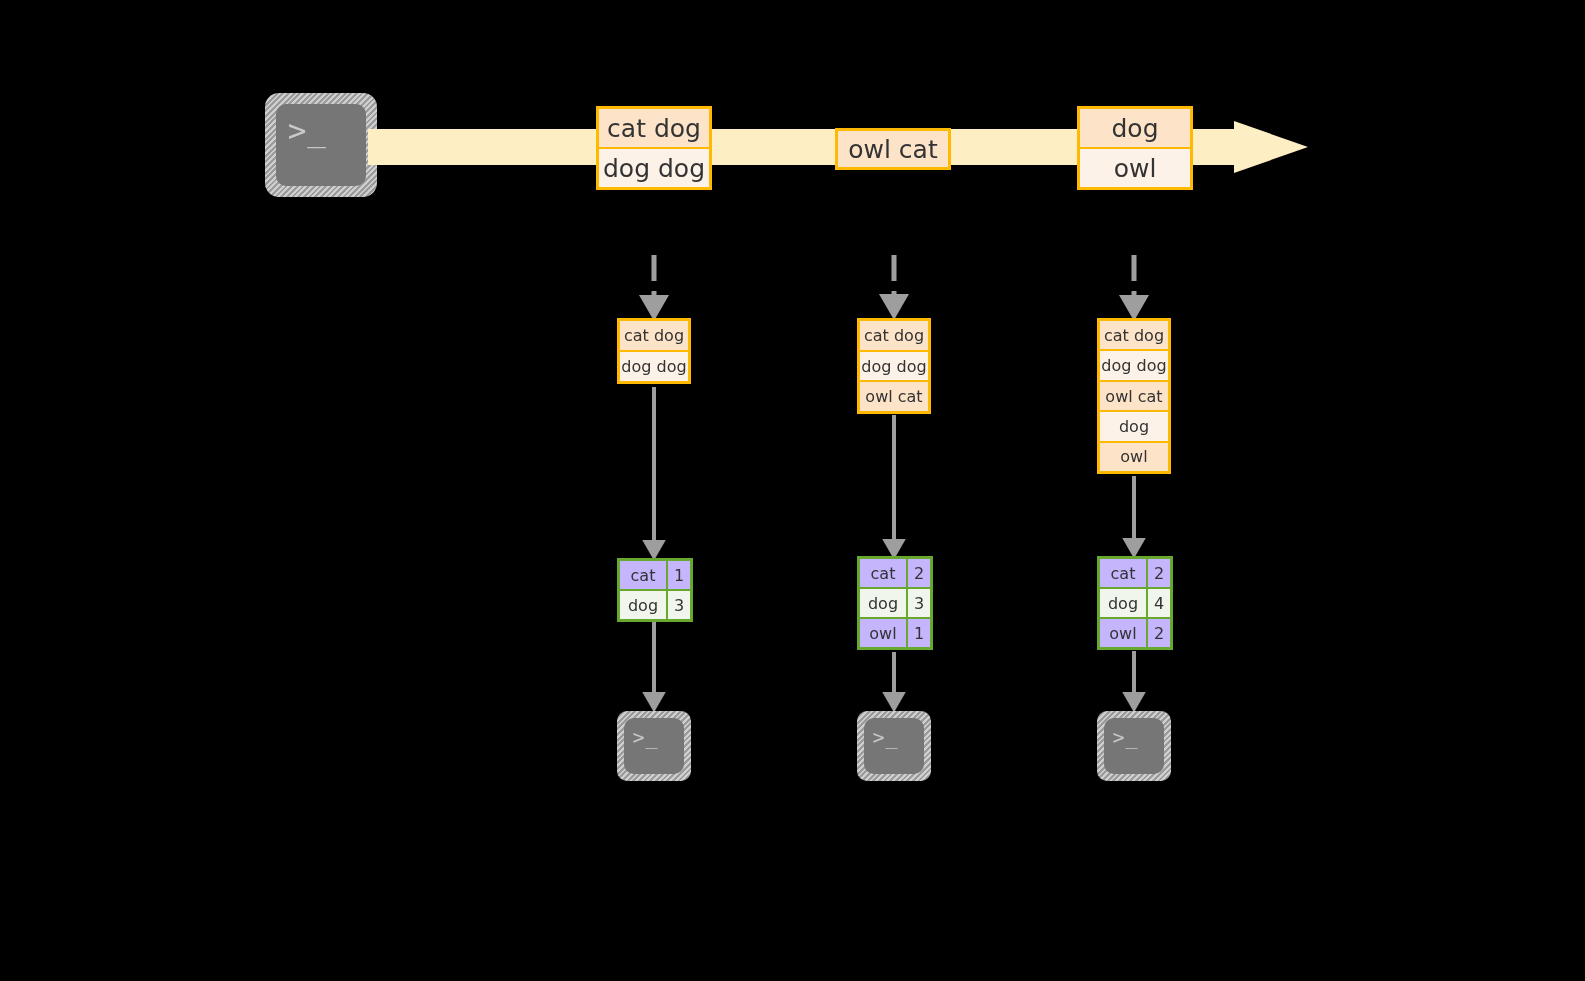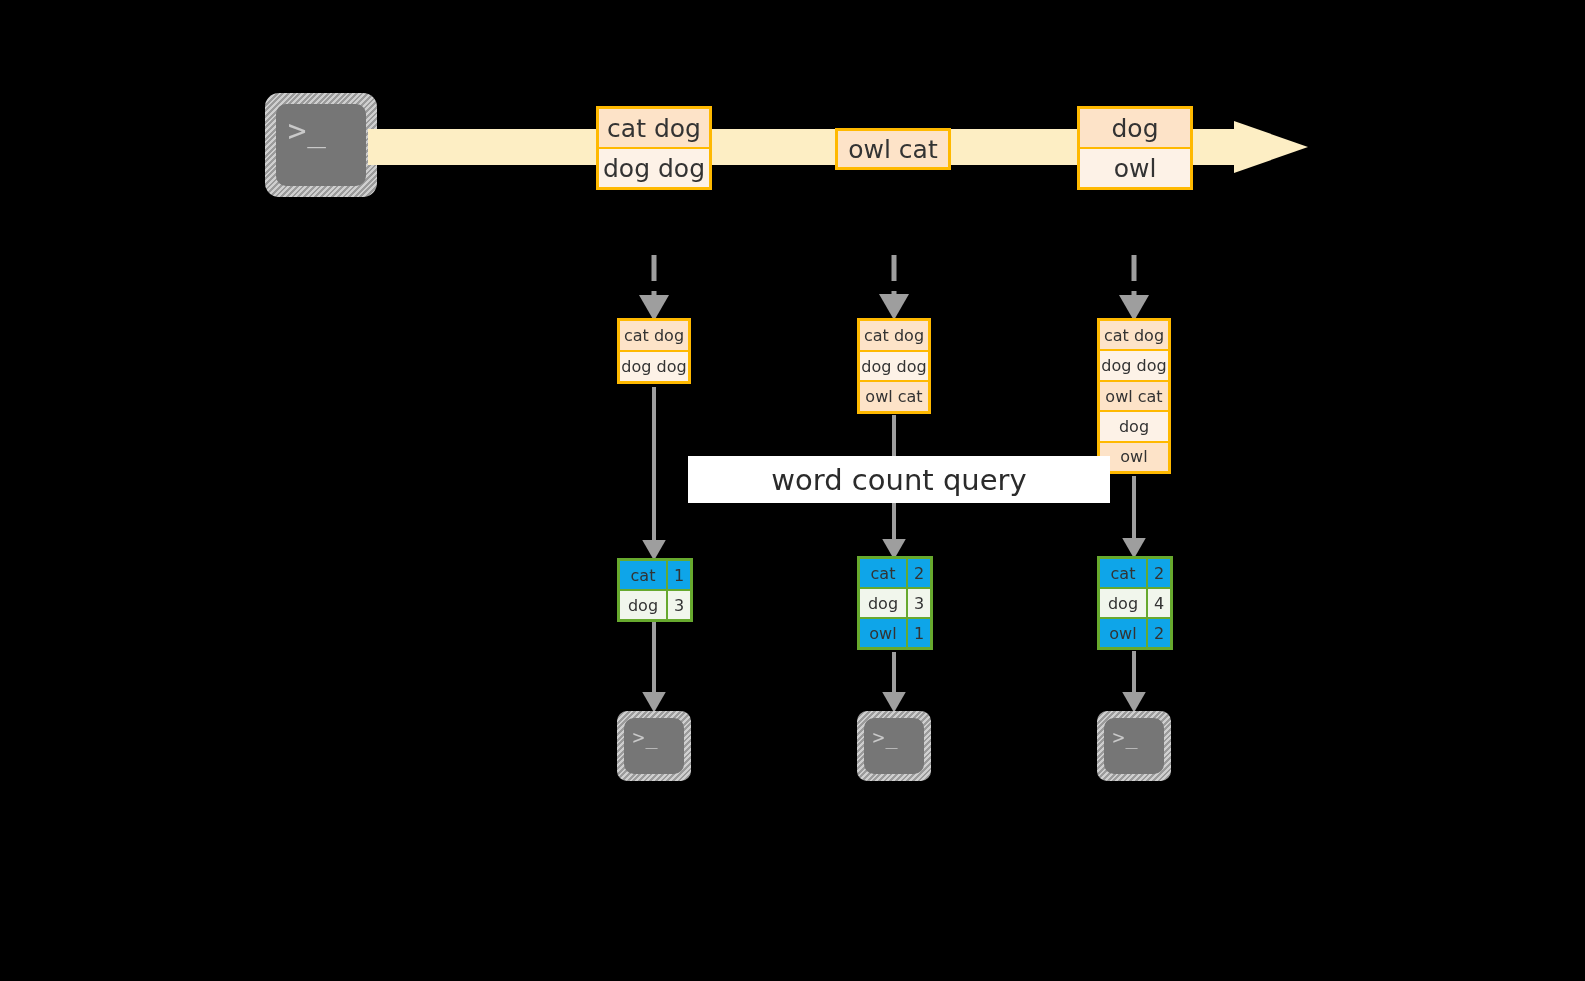--- a/index.html
+++ b/index.html
@@ -127,21 +127,21 @@
     box-sizing: border-box;
     display: flex;
     align-items: center;
     justify-content: center;
     font-size: 16px;
     color: #333333;
     white-space: nowrap;
   }
   .gtable .gcell.word  { width: 46px; }
   .gtable .gcell.count { width: 22px; }
-  .gtable .grow.dark  .gcell { background: #0ea5e9; }
+  .gtable .grow.dark  .gcell { background: #c4b5fd; }
   .gtable .grow.light .gcell { background: #f1f6ec; }
 
   
   svg.connectors {
     position: absolute;
     left: 0;
     top: 0;
     width: 1585px;
     height: 981px;
     overflow: visible;
@@ -228,23 +228,20 @@
   </div>
 
   <div class="obox mid" style="left:1097px; top:318px; width:74px; height:156px;">
     <div class="cell dark">cat dog</div>
     <div class="cell light">dog dog</div>
     <div class="cell dark">owl cat</div>
     <div class="cell light">dog</div>
     <div class="cell dark">owl</div>
   </div>
 
-  <div class="label-band">
-    <span class="txt">word count query</span>
-  </div>
 
   <div class="gtable" style="left:617px; top:558px;">
     <div class="grow dark">
       <div class="gcell word">cat</div>
       <div class="gcell count">1</div>
     </div>
     <div class="grow light">
       <div class="gcell word">dog</div>
       <div class="gcell count">3</div>
     </div>

